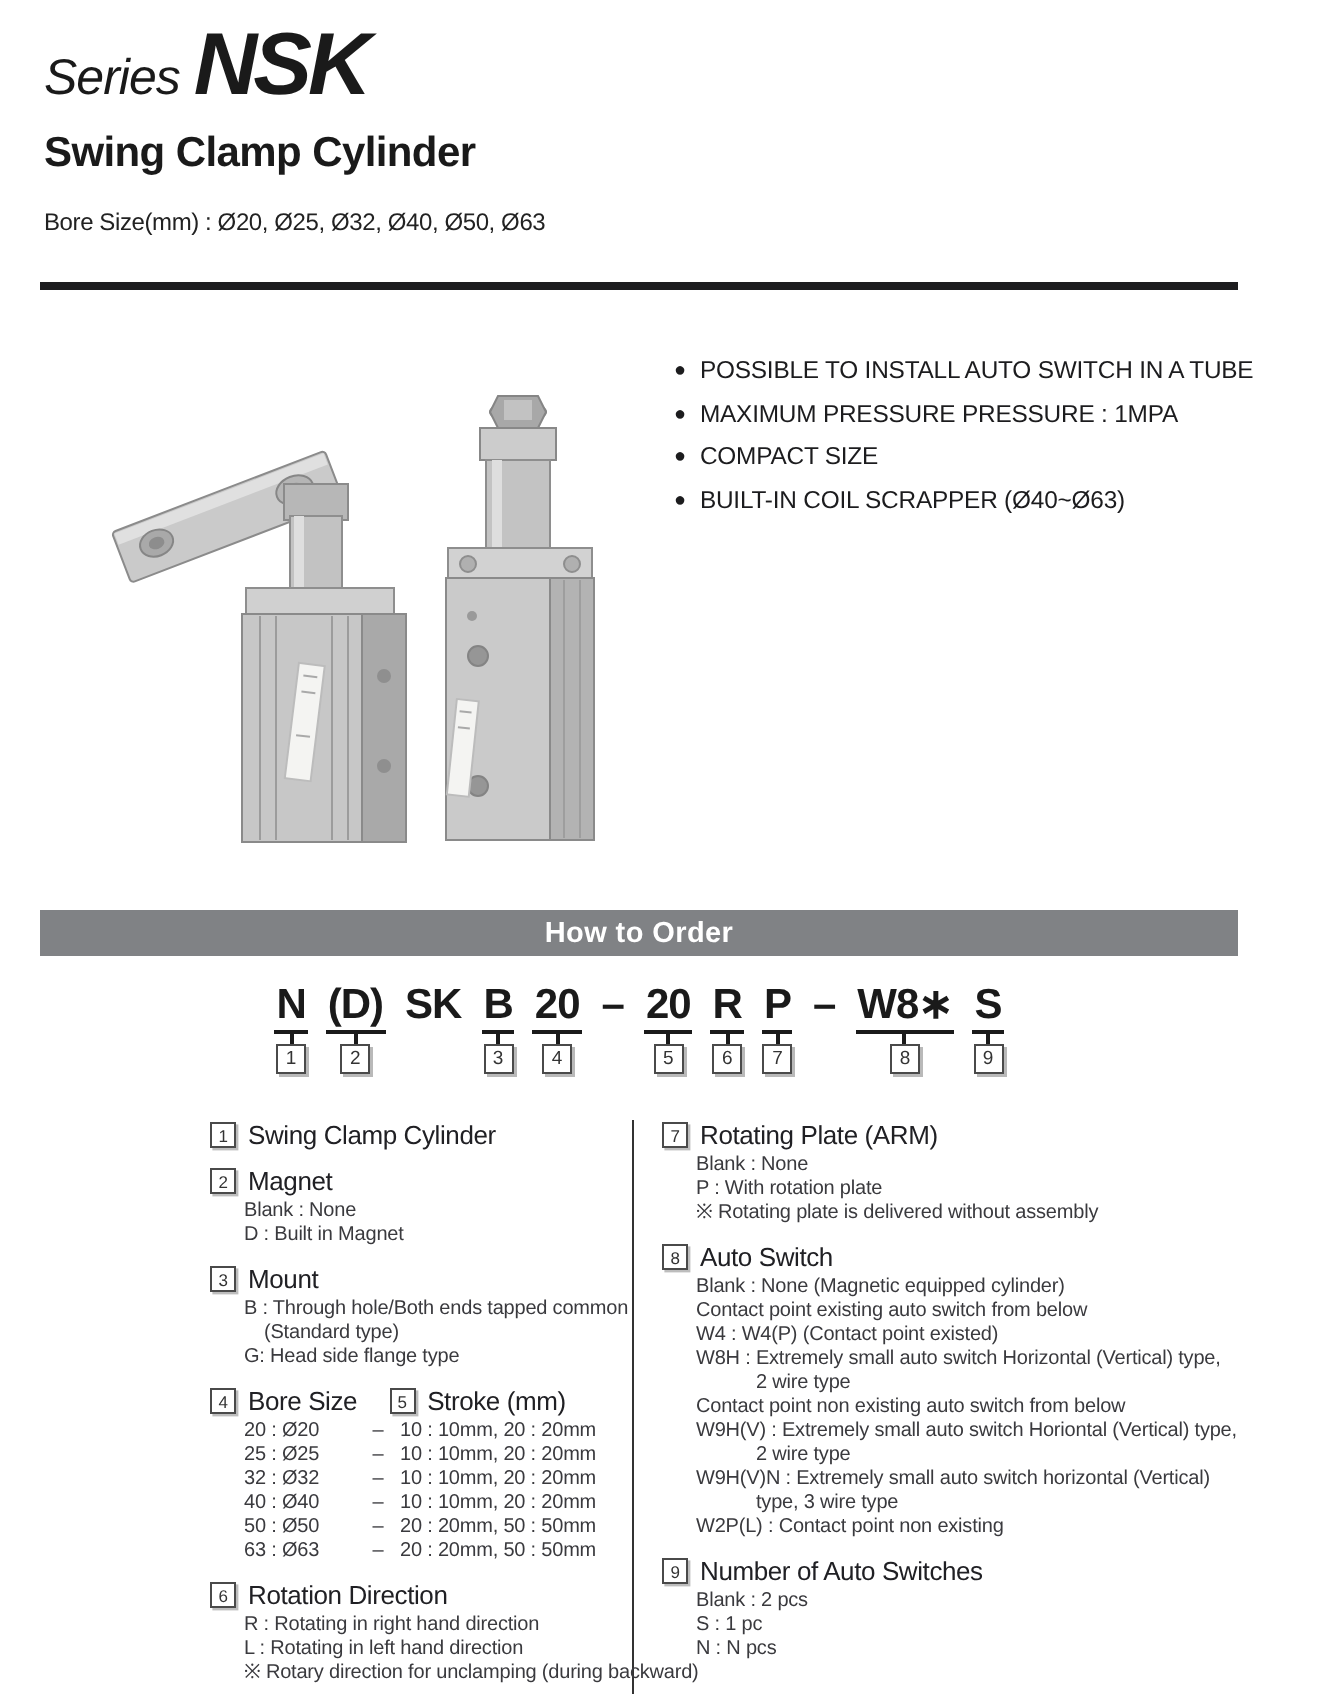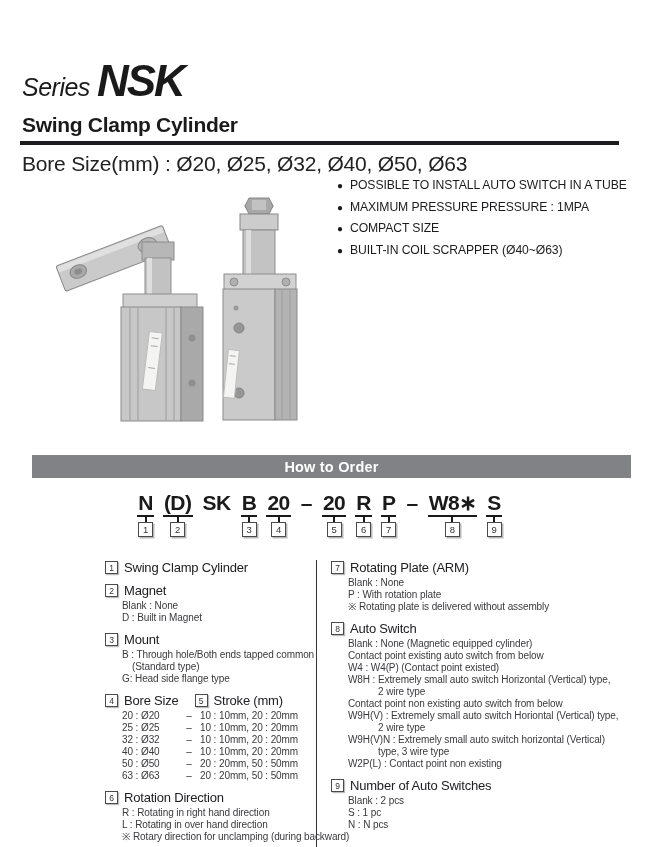--- a/index.html
+++ b/index.html
@@ -3,35 +3,35 @@
 <meta charset="utf-8">
 <style>
   html,body{margin:0;padding:0;background:#ffffff;}
   body{width:669px;height:847px;font-family:"Liberation Sans",sans-serif;color:#1a1a1a;}
   .page{position:relative;width:669px;height:847px;background:#fff;overflow:hidden;}
 
   
   .header{position:absolute;left:22px;top:10px;}
   .series-line{display:flex;align-items:baseline;gap:7px;}
   .series-label{font-style:italic;font-size:25px;font-weight:500;letter-spacing:-0.5px;}
-  .series-name{font-style:italic;font-weight:800;font-size:44px;letter-spacing:-2px;line-height:1.05;margin-top:48px;}
+  .series-name{font-style:italic;font-weight:800;font-size:44px;letter-spacing:-2px;line-height:1.05;}
   .subtitle{margin-top:9px;font-weight:700;font-size:21px;letter-spacing:-0.3px;}
-  .bore-line{margin-top:15px;font-size:21px;letter-spacing:-0.2px;color:#222;}
+  .bore-line{margin-top:15px;font-size:12px;letter-spacing:-0.2px;color:#222;}
   .top-rule{position:absolute;left:20px;top:141px;width:599px;height:4px;background:#1d1d1f;}
 
   
   .features{position:absolute;left:337px;top:179px;}
   .feature{display:flex;align-items:flex-start;margin-bottom:8.5px;font-size:12.2px;color:#1c1c1e;letter-spacing:-0.1px;line-height:13px;}
   .bullet{font-size:10px;margin-right:7px;line-height:13px;}
 
   
   .product-images{position:absolute;left:46px;top:188px;width:296px;height:252px;}
 
   
-  .order-bar{position:absolute;left:32px;top:455px;width:599px;height:23px;background:#808285;display:flex;align-items:center;justify-content:center;}
+  .order-bar{position:absolute;left:20px;top:455px;width:599px;height:23px;background:#808285;display:flex;align-items:center;justify-content:center;}
   .order-bar-title{color:#ffffff;font-weight:700;font-size:14.5px;letter-spacing:0.2px;}
 
   
   .code-row{position:absolute;left:20px;top:491px;width:599px;display:flex;justify-content:center;align-items:flex-start;gap:9px;}
   .seg{display:flex;flex-direction:column;align-items:center;}
   .seg-text{font-weight:700;font-size:21px;line-height:24px;letter-spacing:-0.5px;padding:0 1px;white-space:nowrap;}
   .seg.boxed .seg-text{border-bottom:2.5px solid #1a1a1a;align-self:stretch;text-align:center;}
   .tick{width:2px;height:5px;background:#1a1a1a;}
   .numbox{width:13px;height:13px;border:1.5px solid #4a4a4a;background:#fff;box-shadow:1.5px 1.5px 0 #b9b9b9;display:flex;align-items:center;justify-content:center;font-size:9.5px;color:#333;}
 
@@ -286,21 +286,21 @@
         </div>
       </div>
 
       <div class="sec">
         <div class="sec-title-row">
           <span class="numbox small">6</span>
           <span>Rotation Direction</span>
         </div>
         <div class="sec-lines">
           <div class="line">R : Rotating in right hand direction</div>
-          <div class="line">L : Rotating in over hand direction</div>
+          <div class="line">L : Rotating in left hand direction</div>
           <div class="line">※ Rotary direction for unclamping (during backward)</div>
         </div>
       </div>
     </div>
 
     <div class="col-right">
 
       <div class="sec">
         <div class="sec-title-row">
           <span class="numbox small">7</span>

